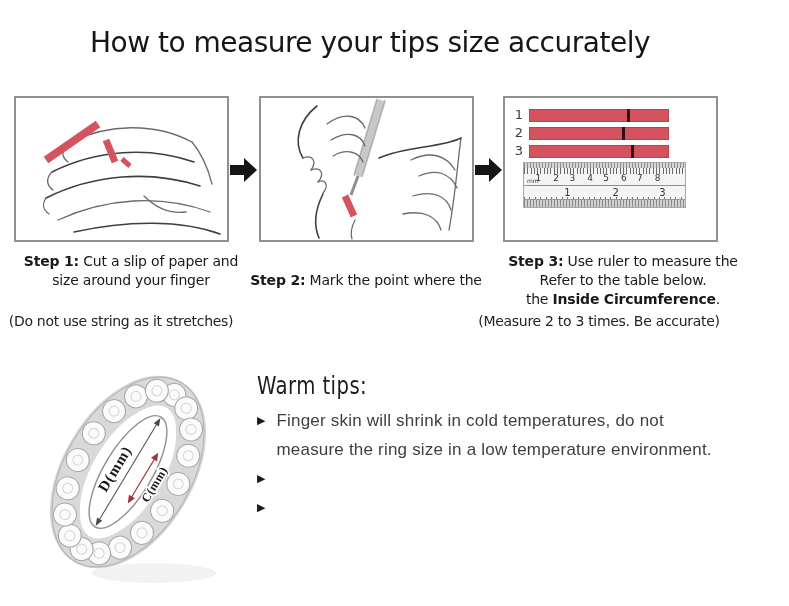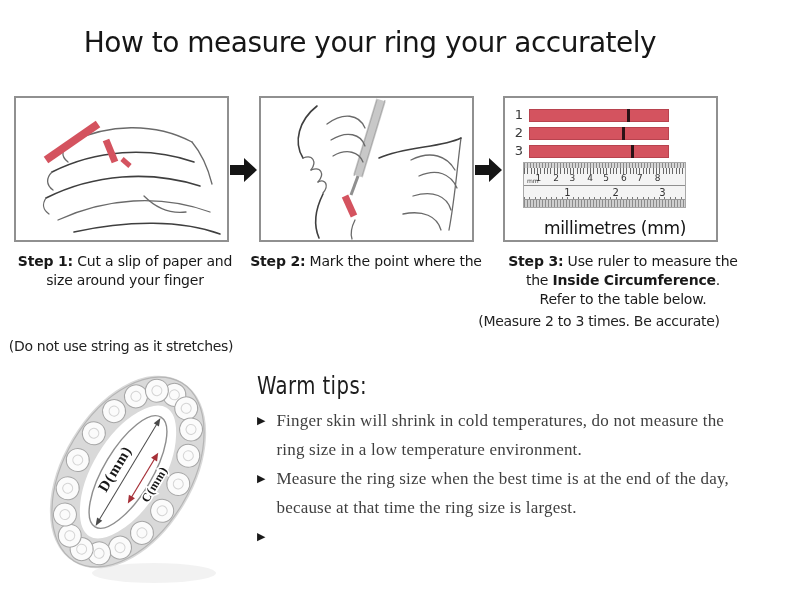--- a/index.html
+++ b/index.html
@@ -40,52 +40,52 @@
   .ruler-inch{position:absolute;left:0;top:23px;width:100%;height:16px;background:#f4f4f4;}
   .ruler-inch .num{position:absolute;top:1px;font-size:10px;color:#333;transform:translateX(-50%);}
   .ruler-inch .ticks{position:absolute;left:0;bottom:0;width:100%;height:5px;
         background:repeating-linear-gradient(90deg,#777 0 1px,transparent 1px 5.4px);}
   .ruler-caption{position:absolute;left:0;top:120px;width:181px;text-align:right;
         font-size:17px;letter-spacing:-0.3px;color:#141414;}
 
   
   .caption{position:absolute;top:252px;width:242px;text-align:center;
            font-size:14px;line-height:19px;letter-spacing:-0.2px;color:#191919;}
-  .cap1{left:4px;} .cap2{left:245px;} .cap3{left:502px;}
+  .cap1{left:10px;} .cap2{left:245px;margin-top:19px;} .cap3{left:502px;}
   .caption b{font-weight:700;}
   .note{position:absolute;top:313px;width:242px;text-align:center;
         font-size:14px;letter-spacing:-0.3px;color:#222;}
-  .note1{left:0;margin-top:25px;} .note3{left:478px;}
+  .note1{left:0;} .note3{left:478px;}
 
   
   .ring-svg{position:absolute;left:4px;top:358px;}
   .gem{fill:#fbfbfb;stroke:#a6a6a6;stroke-width:1;}
   .gem-facet{fill:none;stroke:#d4d4d4;stroke-width:1;}
   .sketch{fill:none;stroke:#6a6a6a;stroke-width:1.3;stroke-linecap:round;}
   .sketch.dark{stroke:#3f3f3f;stroke-width:1.6;}
   .redline{stroke:var(--strip-red,#d4535f);stroke-linecap:butt;}
   .dim-text{font-family:"Liberation Serif",serif;font-weight:700;fill:#181818;
             paint-order:stroke;stroke:#ffffff;stroke-width:3px;}
 
   
   .tips-heading{position:absolute;left:257px;top:372px;font-size:24px;font-weight:400;
                 letter-spacing:0.5px;color:#1d1d1d;transform:scaleX(0.82);transform-origin:left center;
                 font-family:"DejaVu Sans",sans-serif;}
   .tips-list{position:absolute;left:257px;top:407px;width:525px;margin:0;padding:0;list-style:none;}
   .tips-list li{display:flex;align-items:flex-start;margin:0 0 1px 0;}
   .tri{flex:0 0 auto;font-size:11px;line-height:28px;margin-right:11px;color:#1a1a1a;}
-  .tip-text{display:block;max-width:457px;font-family:Liberation Serif, serif;
+  .tip-text{display:block;max-width:457px;font-family:Liberation Sans, sans-serif;
             font-size:17px;line-height:28.5px;color:var(--tip-text,#3f3f3f);letter-spacing:0.2px;}
 </style>
 </head>
 <body>
 
 <div class="canvas">
 
-  <div class="page-title">How to measure your ring your accurately</div>
+  <div class="page-title">How to measure your tips size accurately</div>
 
   <div class="panel panel1">
     <svg width="211" height="142" viewBox="0 0 211 142">
       <path class="sketch" d="M54,44 C92,26 138,24 176,44"></path>
       <path class="sketch" d="M54,44 C46,50 44,58 52,64"></path>
       <path class="sketch dark" d="M36,74 C80,52 132,48 178,64"></path>
       <path class="sketch" d="M36,74 C30,80 30,87 37,92"></path>
       <path class="sketch dark" d="M30,100 C78,76 134,72 184,88"></path>
       <path class="sketch" d="M30,100 C26,106 27,112 33,116"></path>
       <path class="sketch" d="M42,122 C90,100 144,96 194,114"></path>
@@ -170,34 +170,33 @@
         <span class="num" style="left:83%">8</span>
       </div>
       <div class="ruler-inch">
         <span class="num" style="left:27%">1</span>
         <span class="num" style="left:57%">2</span>
         <span class="num" style="left:86%">3</span>
         <div class="ticks"></div>
       </div>
       <div class="ruler-edge bottom"></div>
     </div>
-    <div class="ruler-caption">millimetres (mm)</div>
   </div>
 
   <div class="caption cap1">
     <div><b>Step 1:</b> <span>Cut a slip of paper and</span></div>
     <div>size around your finger</div>
   </div>
   <div class="caption cap2">
     <div><b>Step 2:</b> <span>Mark the point where the</span></div>
   </div>
   <div class="caption cap3">
     <div><b>Step 3:</b> <span>Use ruler to measure the</span></div>
+    <div>Refer to the table below.</div>
     <div><span>the </span><b>Inside Circumference</b><span>.</span></div>
-    <div>Refer to the table below.</div>
   </div>
 
   <div class="note note1">(Do not use string as it stretches)</div>
   <div class="note note3">(Measure 2 to 3 times. Be accurate)</div>
 
   <svg class="ring-svg" width="240" height="245" viewBox="0 0 240 245">
     <ellipse cx="150" cy="215" rx="62" ry="10" fill="#000" opacity="0.05"></ellipse>
     <g transform="translate(124,114) rotate(-59)">
       <ellipse rx="90" ry="50" fill="none" stroke="#d9d9d9" stroke-width="30"></ellipse>
       <ellipse rx="104" ry="63" fill="none" stroke="#b5b5b5" stroke-width="1.2"></ellipse>
@@ -252,20 +251,19 @@
   </svg>
 
   <div class="tips-heading">Warm tips:</div>
   <ul class="tips-list">
     <li>
       <span class="tri">▶</span>
       <span class="tip-text">Finger skin will shrink in cold temperatures, do not measure the ring size in a low temperature environment.</span>
     </li>
     <li>
       <span class="tri">▶</span>
-      <span class="tip-text">Measure the ring size when the best time is at the end of the day, because at that time the ring size is largest.</span>
     </li>
     <li>
       <span class="tri">▶</span>
     </li>
   </ul>
 
 </div>
 
 </body></html>

